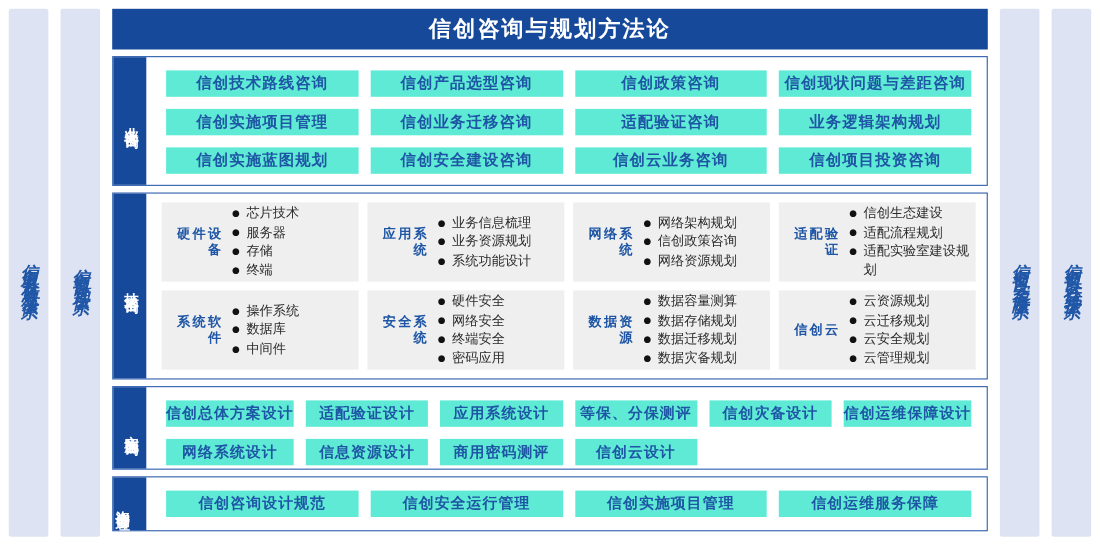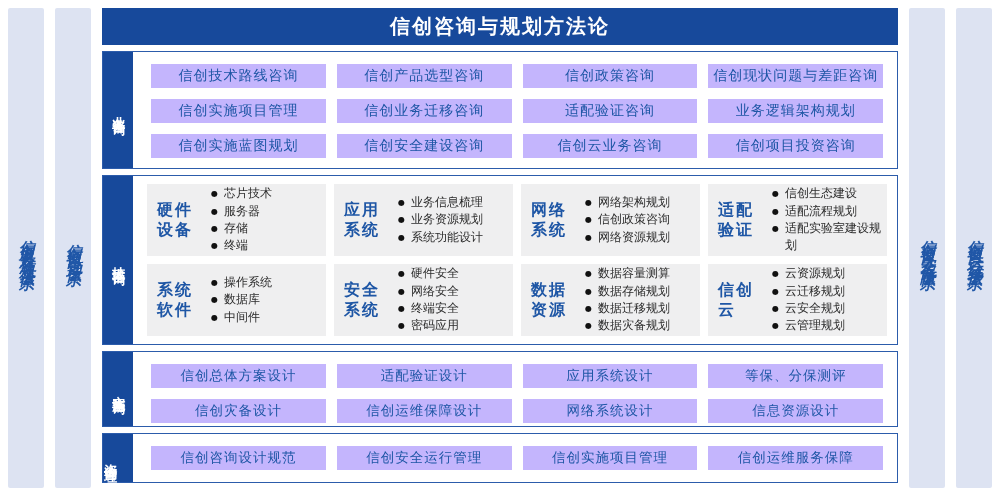--- a/index.html
+++ b/index.html
@@ -75,26 +75,26 @@
   .sec-label .vtext.twocol { writing-mode: vertical-lr; block-size: 34px; }
   .sec-body { flex: 1 1 auto; }
   
   .grid {
     display: grid;
     height: 100%;
     padding: 12px 14px 12px 18px;
     gap: 11px 11px;
   }
   .cols4 { grid-template-columns: repeat(4, 1fr); }
-  .cols5 { grid-template-columns: repeat(4, 1fr); }
+  .cols5 { grid-template-columns: repeat(6, 1fr); }
   .item {
-    background: #c4b5fd;
+    background: #5eead4;
     color: #1e56a5;
     font-size: 14px;
-    font-weight: normal;
+    font-weight: bold;
     letter-spacing: 1px;
     display: flex; align-items: center; justify-content: center;
     white-space: nowrap;
     min-height: 24px;
   }
   .sec-impl .item, .sec-mgmt .item { font-size: 13.5px; }
   
   .sec-tech { height: 170px; }
   .sec-biz  { height: 118px; }
   .sec-impl { height: 76px; }
@@ -112,23 +112,23 @@
     display: flex;
     align-items: center;
     gap: 8px;
     padding: 6px 4px 6px 10px;
     overflow: hidden;
   }
   .block-label {
     width: 46px;
     flex: 0 0 auto;
     color: #1e56a5;
-    font-size: 16px;
-    font-weight: bold;
-    text-align: left;
+    font-size: 12px;
+    font-weight: bold;
+    text-align: right;
     line-height: 1.25;
     letter-spacing: 2px;
   }
   .block ul { list-style: none; flex: 1 1 auto; }
   .block li {
     font-size: 12px;
     color: #2b2b2b;
     line-height: 1.45;
     position: relative;
     padding-left: 13px;
@@ -275,20 +275,21 @@
       <div class="sec-body">
         <div class="grid cols5">
           <div class="item">信创总体方案设计</div>
           <div class="item">适配验证设计</div>
           <div class="item">应用系统设计</div>
           <div class="item">等保、分保测评</div>
           <div class="item">信创灾备设计</div>
           <div class="item">信创运维保障设计</div>
           <div class="item">网络系统设计</div>
           <div class="item">信息资源设计</div>
+          <div class="item">商用密码测评</div>
           <div class="item">信创云设计</div>
         </div>
       </div>
     </div>
 
     <div class="section sec-mgmt">
       <div class="sec-label">
         <span class="vtext twocol">咨询管理</span>
       </div>
       <div class="sec-body">

